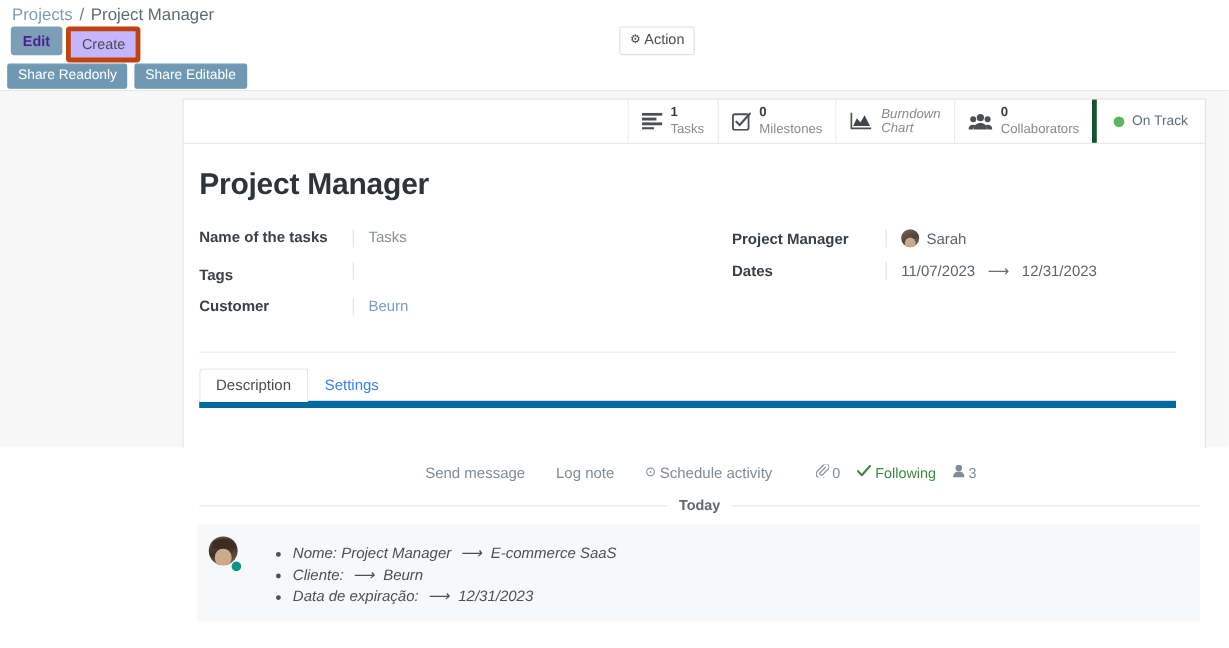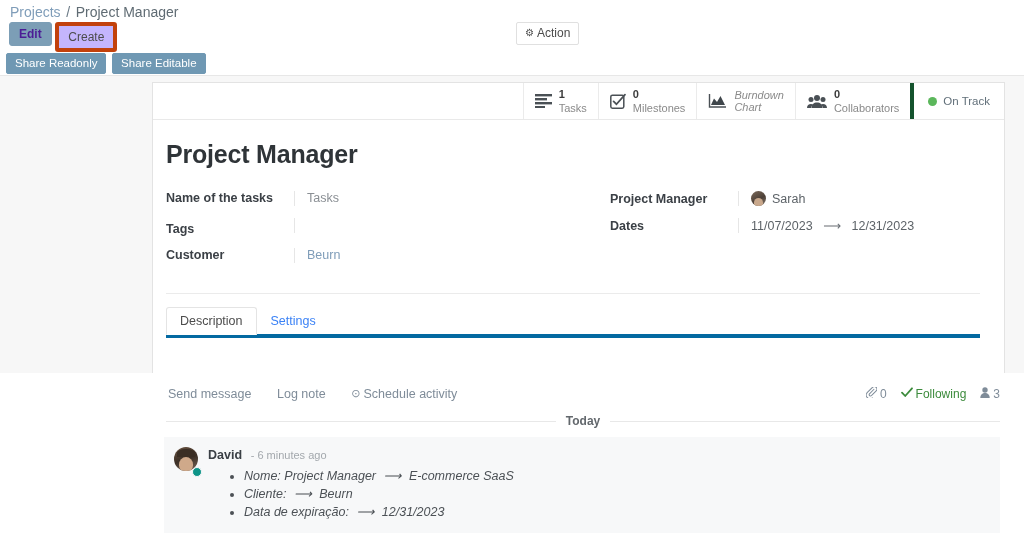--- a/index.html
+++ b/index.html
@@ -241,21 +241,21 @@
   .arrow-sep { margin: 0 7px; color: #6b7076; }
 
   
   .notebook {
     margin-top: 18px;
     border-top: 1px solid #ebebeb;
     padding-top: 0;
   }
   .tabs {
     display: flex;
-    border-bottom: 4px solid #0369a1;
+    border-bottom: 6px solid #0369a1;
     padding-left: 0;
     margin-top: 13px;
   }
   .tab {
     font-size: 12.5px;
     padding: 6px 13px 6px 13px;
     cursor: pointer;
     color: #3b82f6;
     border: 1px solid transparent;
     margin-bottom: -1px;
@@ -272,21 +272,21 @@
 
   
   .chatter {
     background: #ffffff;
     padding: 0 0 0 0;
   }
   .chatter-top {
     display: flex;
     align-items: center;
     padding: 13px 24px 11px 168px;
-    justify-content: space-between;
+    justify-content: center;
   }
   .chatter-actions a {
     font-size: 12.5px;
     color: #7f8c99;
     margin-right: 22px;
     cursor: pointer;
     text-decoration: none;
     white-space: nowrap;
   }
   .clock-glyph {
@@ -584,24 +584,20 @@
     <span class="label">Today</span>
     <span class="line"></span>
   </div>
 
   <div class="message">
     <div class="msg-avatar-wrap">
       <div class="msg-avatar"></div>
       <div class="online-dot"></div>
     </div>
     <div class="msg-body">
-      <div class="msg-head">
-        <span class="msg-author">David</span>
-        <span class="msg-time"><span>-</span> <span>6 minutes ago</span></span>
-      </div>
       <ul class="msg-list">
         <li>
           <span>Nome:</span>
           <span>Project Manager</span>
           <span class="tracked-arrow">⟶</span>
           <span>E-commerce SaaS</span>
         </li>
         <li>
           <span>Cliente:</span>
           <span></span>

